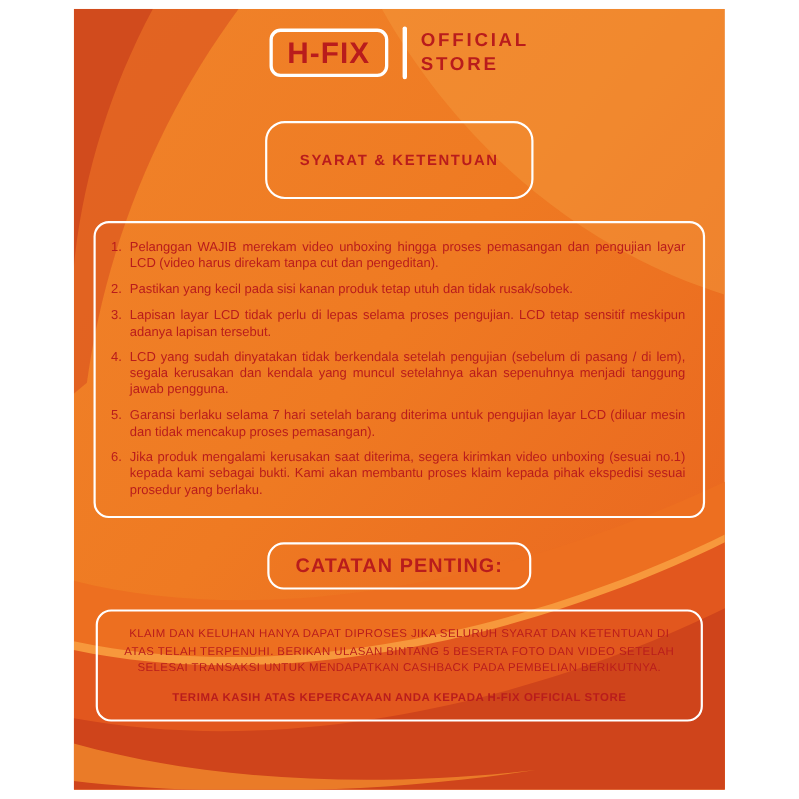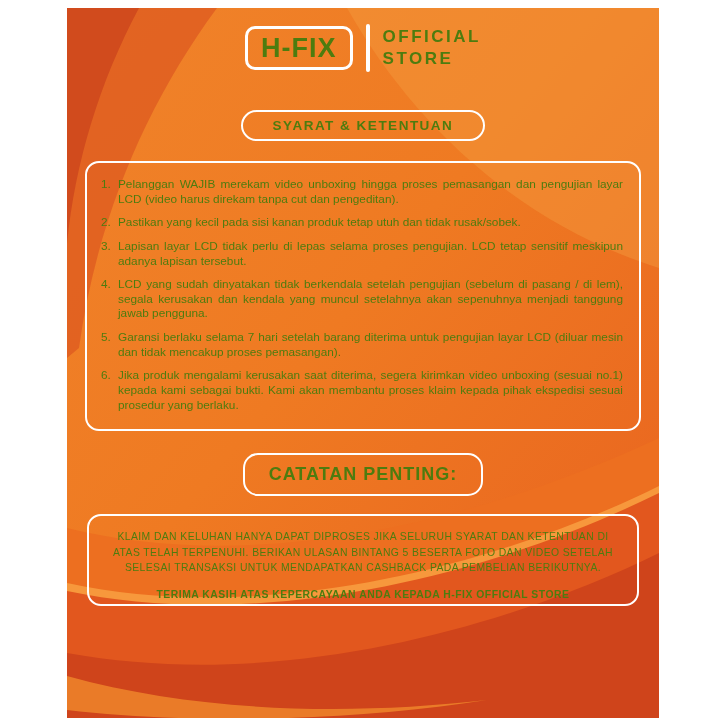--- a/index.html
+++ b/index.html
@@ -2,56 +2,56 @@
 <html><head>
 <meta charset="utf-8">
 <style>
   * { margin:0; padding:0; box-sizing:border-box; }
   html,body { background:#ffffff; font-family:"Liberation Sans", sans-serif; }
   .page {
     position:relative; width:726px; height:726px; background:#ffffff; overflow:hidden;
   }
   .canvas {
     position:absolute; left:67px; top:8px; width:592px; height:710px;
-    overflow:hidden; color:#4d7c0f;
+    overflow:hidden; color:#b91c1c;
   }
   .bg-svg { position:absolute; left:0; top:0; width:100%; height:100%; display:block; }
   .content { position:relative; z-index:2; width:100%; height:100%; display:flex; flex-direction:column; align-items:center; }
 
   
   .header { display:flex; align-items:center; gap:13px; margin-top:16px; }
   .logo-box {
     border:3px solid #ffffff; border-radius:10px; padding:3px 13px;
     font-size:27px; font-weight:bold; letter-spacing:1px; line-height:1.2;
   }
   .header-divider { width:4px; height:48px; background:#ffffff; border-radius:2px; }
   .store-label { font-size:17px; font-weight:bold; letter-spacing:2.5px; line-height:1.3; }
 
   
   .pill {
     border:2px solid #ffffff; border-radius:18px; font-weight:bold;
     display:inline-block; text-align:center;
   }
-  .title-pill { margin-top:38px; padding:6px 30px; font-size:13.5px; letter-spacing:1.5px; }
+  .title-pill { margin-top:38px; padding:26px 30px; font-size:13.5px; letter-spacing:1.5px; }
   .note-pill  { margin-top:22px; padding:9px 24px; font-size:18px; letter-spacing:1px; border-radius:15px; }
 
   
   .terms-box {
     margin-top:20px; width:556px; border:2px solid #ffffff; border-radius:14px;
     padding:14px 16px 8px 14px;
   }
   .term { display:flex; margin-bottom:9px; font-size:11.8px; line-height:1.24; }
   .term .num { width:17px; flex:0 0 17px; }
   .term .txt { flex:1; text-align:justify; }
   b { font-weight:normal; }
 
   
   .bottom-box {
     margin-top:18px; width:552px; border:2px solid #ffffff; border-radius:14px;
-    padding:13px 18px 4px 18px; text-align:center;
+    padding:13px 18px 14px 18px; text-align:center;
   }
   .note-body { font-size:10.4px; line-height:1.5; letter-spacing:0.4px; }
   .thanks { margin-top:13px; font-size:10.4px; font-weight:bold; letter-spacing:0.5px; }
 </style>
 </head>
 <body>
 
 <div class="page">
   <div class="canvas">
 

